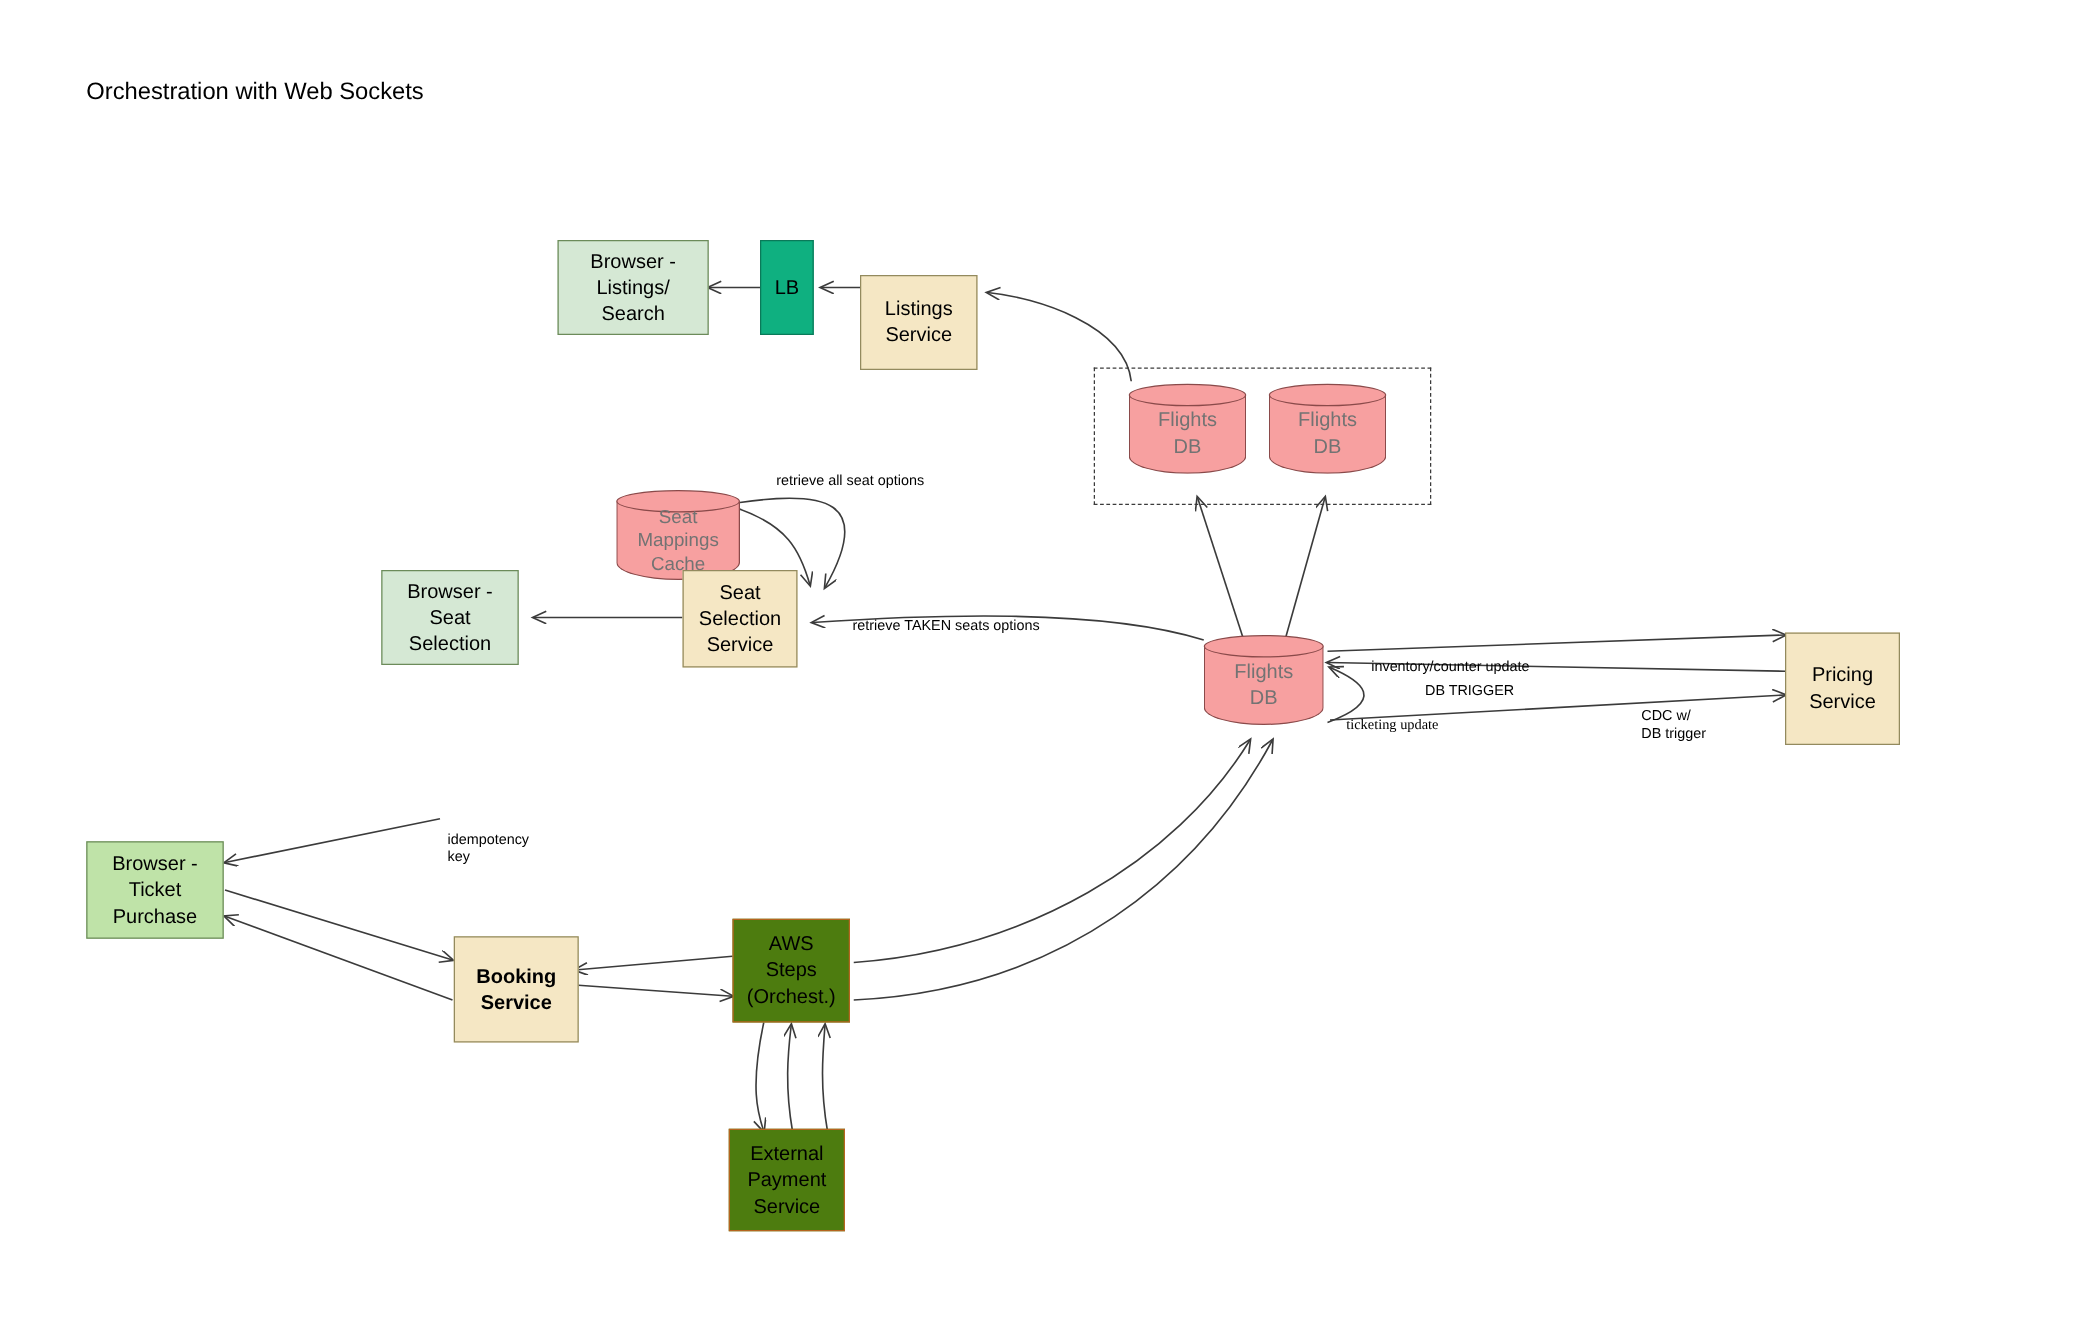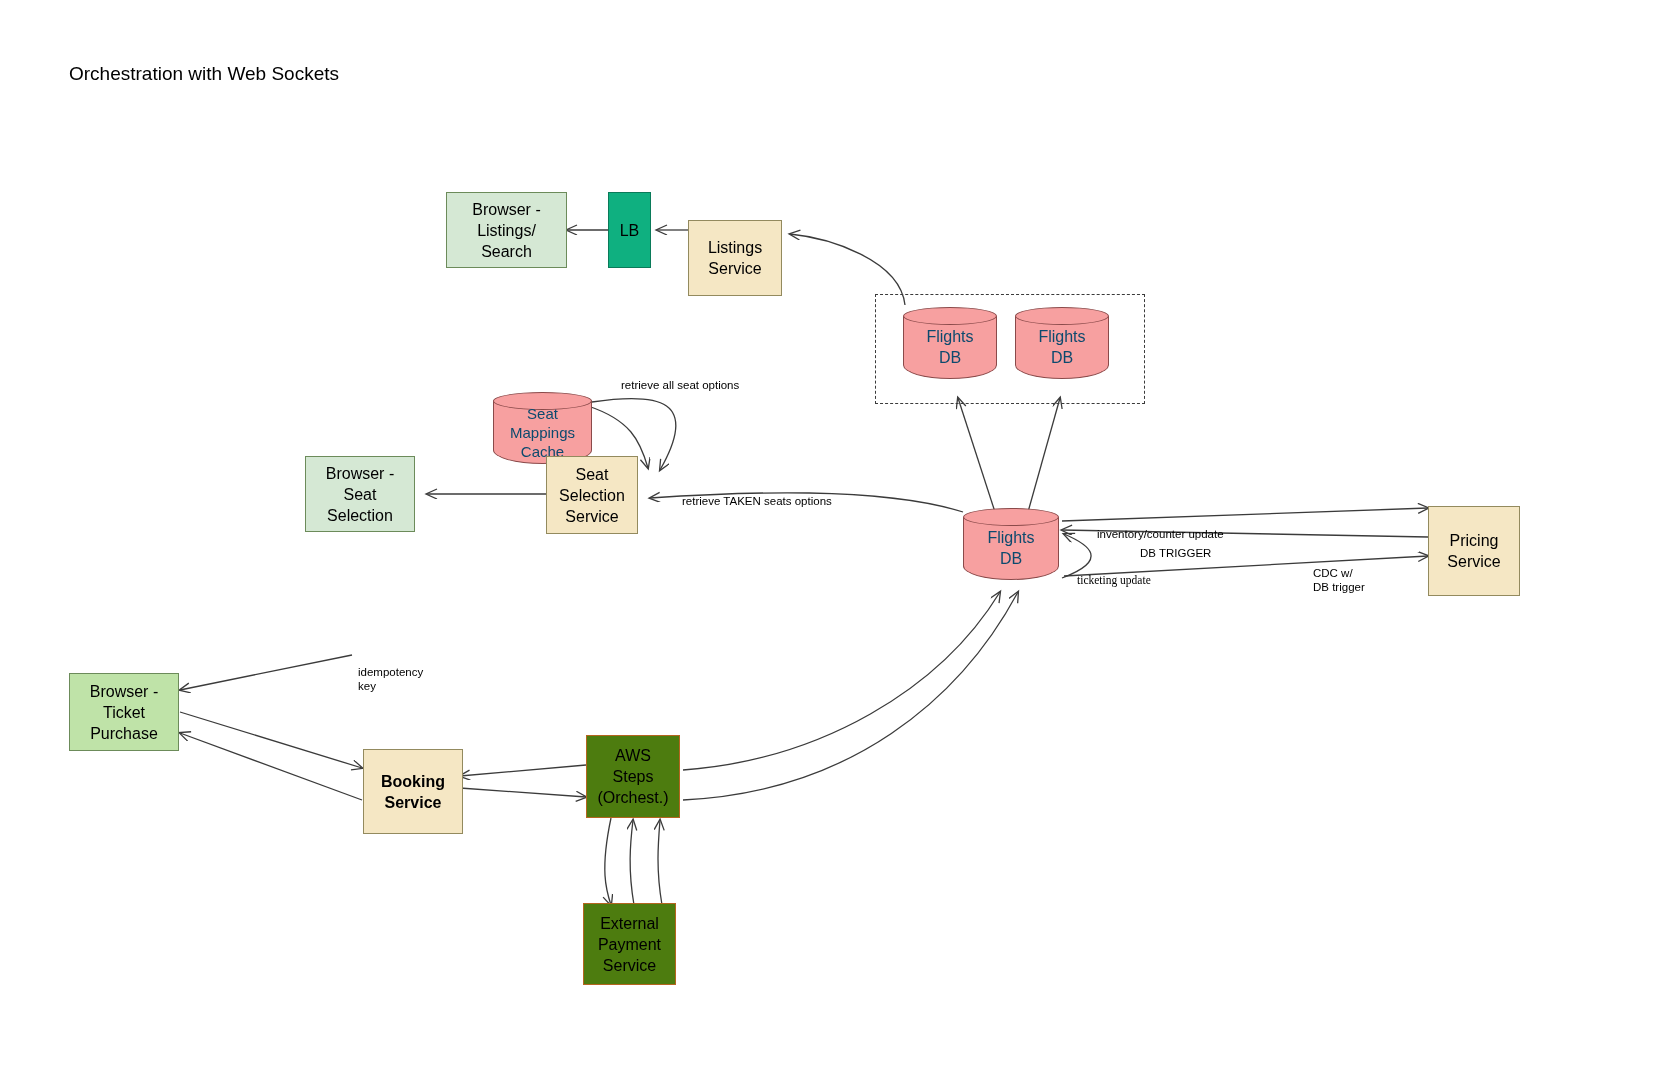--- a/index.html
+++ b/index.html
@@ -86,21 +86,21 @@
   .cyl .lbl {
     position: absolute;
     left: 0; right: 0;
     top: 0; bottom: 0;
     display: flex;
     align-items: center;
     justify-content: center;
     text-align: center;
     font-size: 16px;
     line-height: 21px;
-    color: #0c4a6e;
+    color: #737373;
     z-index: 2;
     padding-top: 8px;
     box-sizing: border-box;
   }
   
   .group-box {
     position: absolute;
     box-sizing: border-box;
     border: 1.6px dashed #3b3b3b;
     background: transparent;

